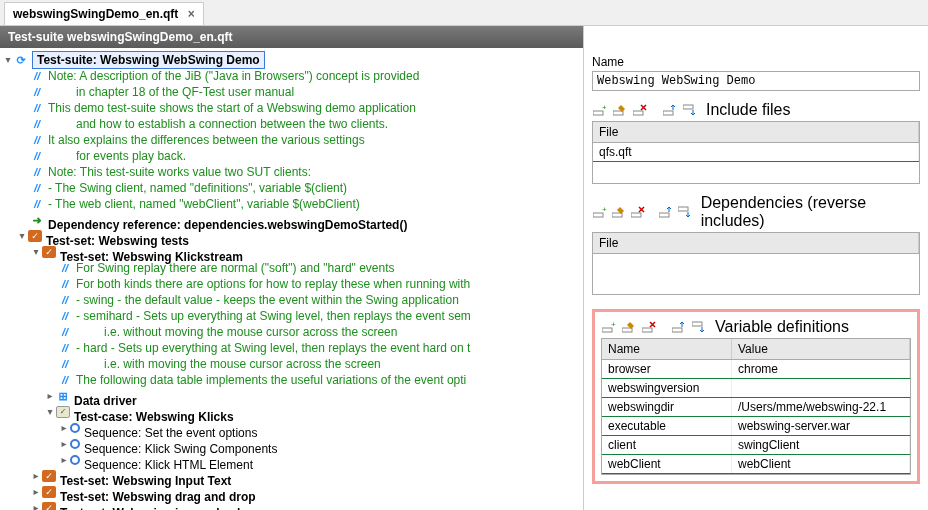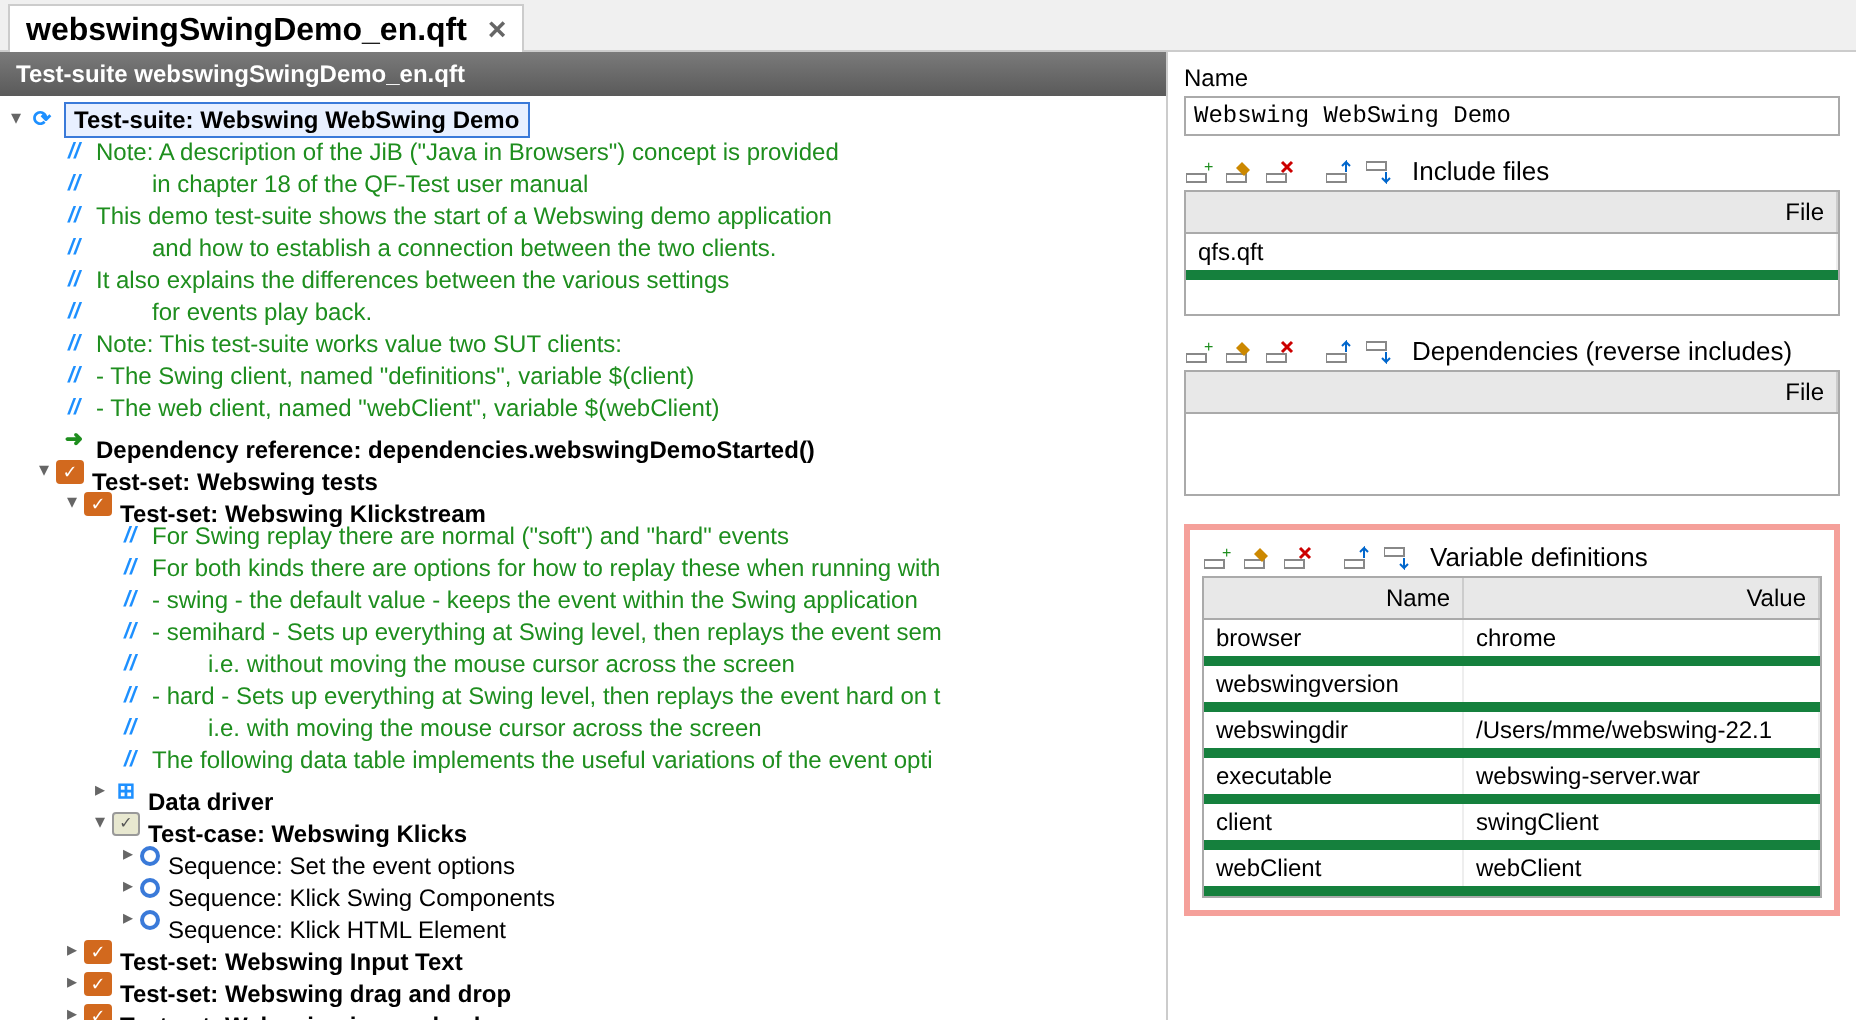--- a/index.html
+++ b/index.html
@@ -19,21 +19,21 @@
     padding: 2px 4px 0 4px;
     height: 26px;
   }
   .tab {
     display: inline-block;
     background: #fff;
     border: 1px solid #ccc;
     border-bottom: none;
     padding: 4px 8px;
     font-weight: bold;
-    font-size: 16px;
+    font-size: 12px;
   }
   .tab .close { margin-left: 6px; color: #666; cursor: pointer; }
   .main {
     display: flex;
     height: calc(100% - 26px);
   }
   .left-panel {
     width: 584px;
     border-right: 1px solid #ccc;
     display: flex;
@@ -100,21 +100,21 @@
   .icon-data { color: #1e90ff; font-weight: bold; }
   .icon-seq { border:2px solid #3a7ad9; border-radius:50%; width:10px; height:10px; }
   .green { color: #1e8e1e; }
   .black { color: #000; margin-top: 10px; }
   .selected {
     border: 1px solid #3a7ad9;
     background: #e8f0ff;
     padding: 0 4px;
   }
   .bold { font-weight: bold; }
-  .right-content { padding: 6px 8px; font-size: 12px; }
+  .right-content { padding: 6px 8px; font-size: 12px; margin-top: 23px; }
   .prop-label { font-size: 12px; margin-bottom: 2px; }
   .prop-input {
     width: 100%;
     border: 1px solid #aaa;
     padding: 2px 4px;
     font-size: 12px;
     font-family: Liberation Mono, monospace;
   }
   .toolbar {
     display: flex;
@@ -124,37 +124,36 @@
   }
   .tbtn {
     width: 16px; height: 14px;
     display: inline-flex;
     align-items: center;
     justify-content: center;
     font-size: 10px;
     cursor: pointer;
   }
   .tbtn svg { width: 14px; height: 12px; }
-  .section-title { font-size: 13px; margin-left: 4px; }
+  .section-title { font-size: 16px; margin-left: 4px; }
   .grid {
     border: 1px solid #aaa;
     font-size: 12px;
   }
   .grid-header {
     display: flex;
     background: #e8e8e8;
     border-bottom: 1px solid #aaa;
   }
   .grid-header > div {
     padding: 3px 6px;
     border-right: 1px solid #ccc;
-    text-align: right;
   }
   .grid-body { min-height: 40px; }
-  .grid-row { display: flex; border-bottom: 5px solid #15803d; }
+  .grid-row { display: flex; border-bottom: 1px solid #15803d; }
   .grid-row > div { padding: 2px 6px; border-right: 1px solid #eee; }
   .vardef-box {
     border: 3px solid #f5a09a;
     padding: 6px;
     margin-top: 14px;
   }
   .col-file { flex: 1; }
   .col-name { width: 130px; }
   .col-value { flex: 1; }
 </style>

